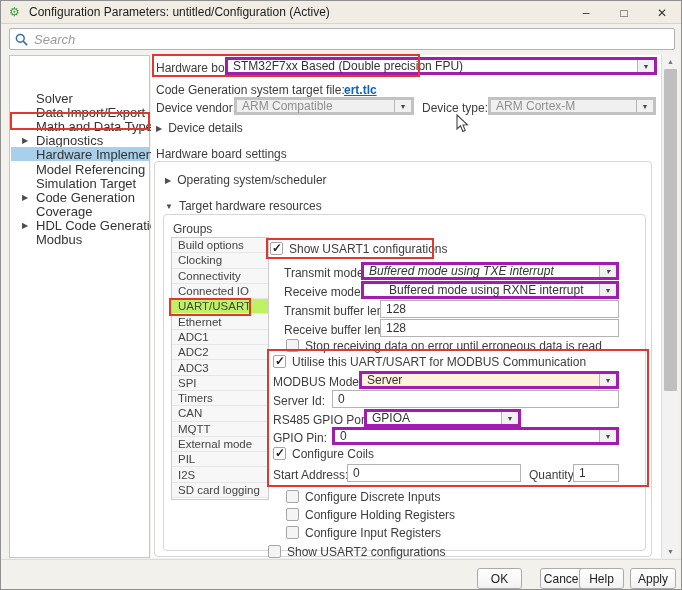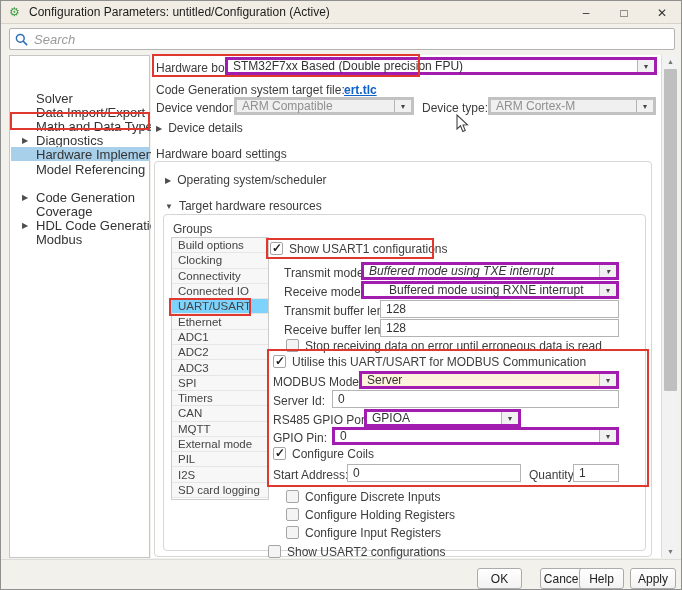--- a/index.html
+++ b/index.html
@@ -46,21 +46,21 @@
   .cb.checked::after { content:"\2713"; position:absolute; left:1px; top:-2px; font-size:12px; font-weight:bold; color:#222; }
 
   .panel { position:absolute; border:1px solid #d6d6d6; border-radius:4px; background:#fff; }
   .sec-toggle { position:absolute; display:flex; align-items:center; font-size:12px; color:#3d3d3d; }
   .sec-arrow { font-size:8px; color:#4d4d4d; margin-right:6px; }
   .sec-arrow.collapsed::before { content:"\25B6"; }
   .sec-arrow.expanded::before { content:"\25BC"; }
 
   .groups-list { position:absolute; left:170px; top:236px; width:98px; height:263px; border:1px solid #cccccc; background:#fff; }
   .group-item { height:15.3px; background:#f7f7f7; border-bottom:1px solid #e6e6e6; font-size:11.5px; color:#444; display:flex; align-items:center; padding-left:6px; white-space:nowrap; }
-  .group-item.selected { background:#7dd3fc; }
+  .group-item.selected { background:#bef264; }
 
   .annot { position:absolute; border:2px solid #e0382e; pointer-events:none; z-index:50; }
 
   .link { font-size:12px; color:#0f62c8; text-decoration:underline; font-weight:bold; }
 
   
   .vscroll { position:absolute; left:660px; top:54px; width:17px; height:503px; background:#f2f2f2; border-left:1px solid #dcdcdc; }
   .vs-arrow { position:absolute; left:0; width:17px; height:13px; display:flex; align-items:center; justify-content:center; font-size:7px; color:#777; }
   .vs-thumb { position:absolute; left:2px; width:13px; background:#bfbfbf; border-radius:1px; }
 
@@ -105,20 +105,23 @@
       </div>
     <div class="tree-item" style="top:45px">
         <span class="tree-arrow"></span>
         <span class="tree-label">Diagnostics</span>
       </div>
     <div class="tree-item selected" style="top:59px">
         <span class="tree-label">Hardware Implementation</span>
       </div>
     <div class="tree-item" style="top:74px">
         <span class="tree-label">Model Referencing</span>
+      </div>
+    <div class="tree-item" style="top:88px">
+        <span class="tree-label">Simulation Target</span>
       </div>
     <div class="tree-item" style="top:102px">
         <span class="tree-arrow"></span>
         <span class="tree-label">Code Generation</span>
       </div>
     <div class="tree-item" style="top:116px">
         <span class="tree-label">Coverage</span>
       </div>
     <div class="tree-item" style="top:130px">
         <span class="tree-arrow"></span>

